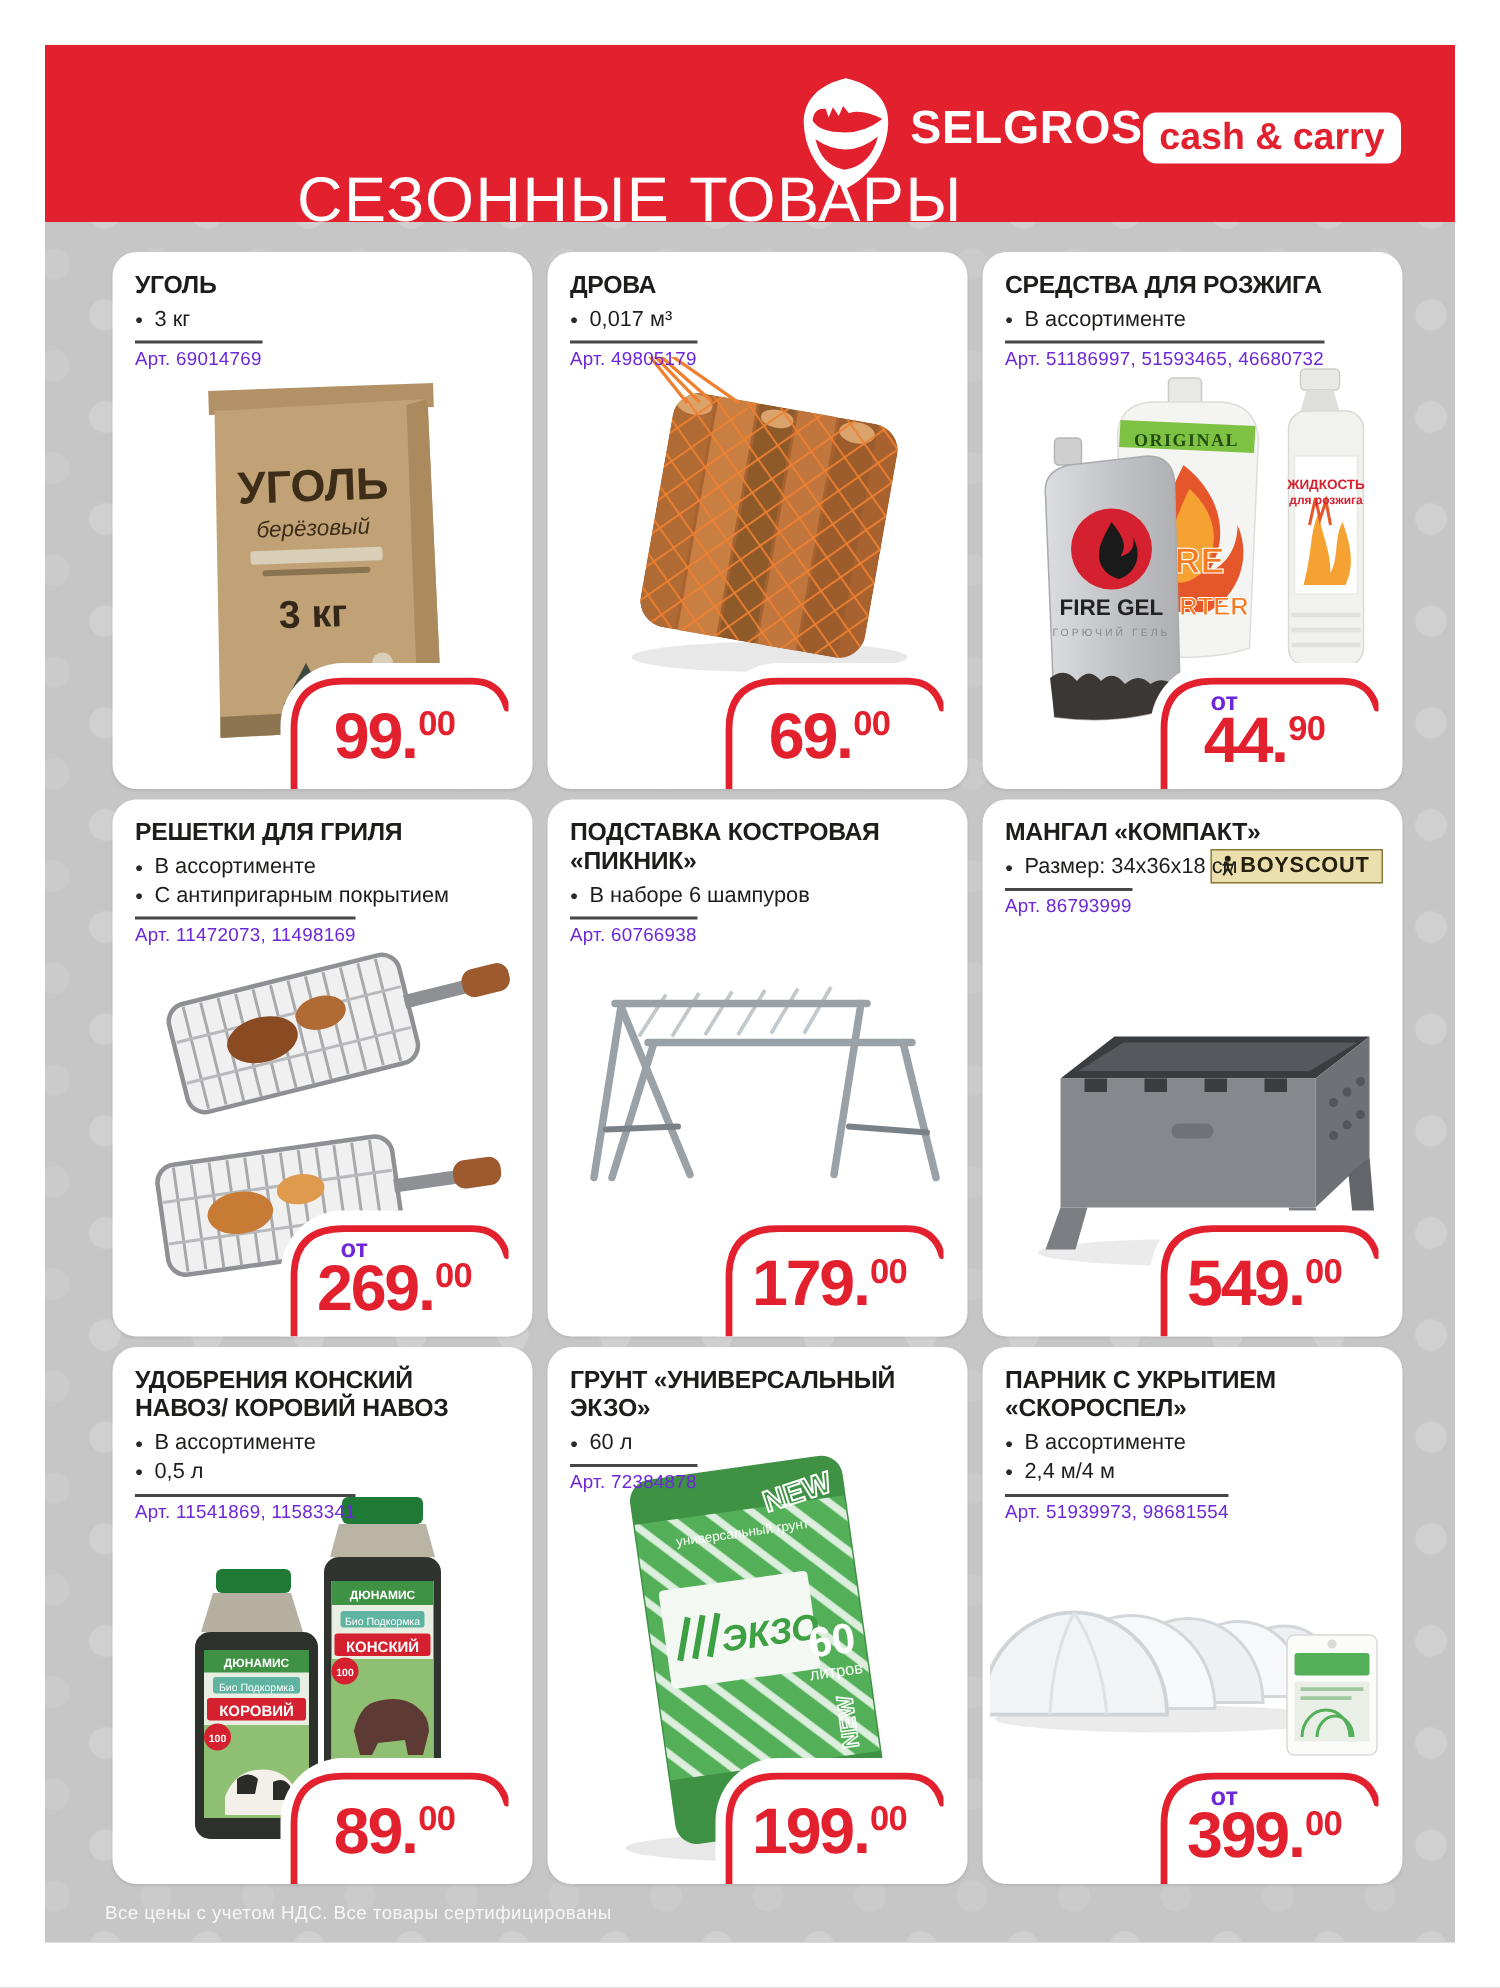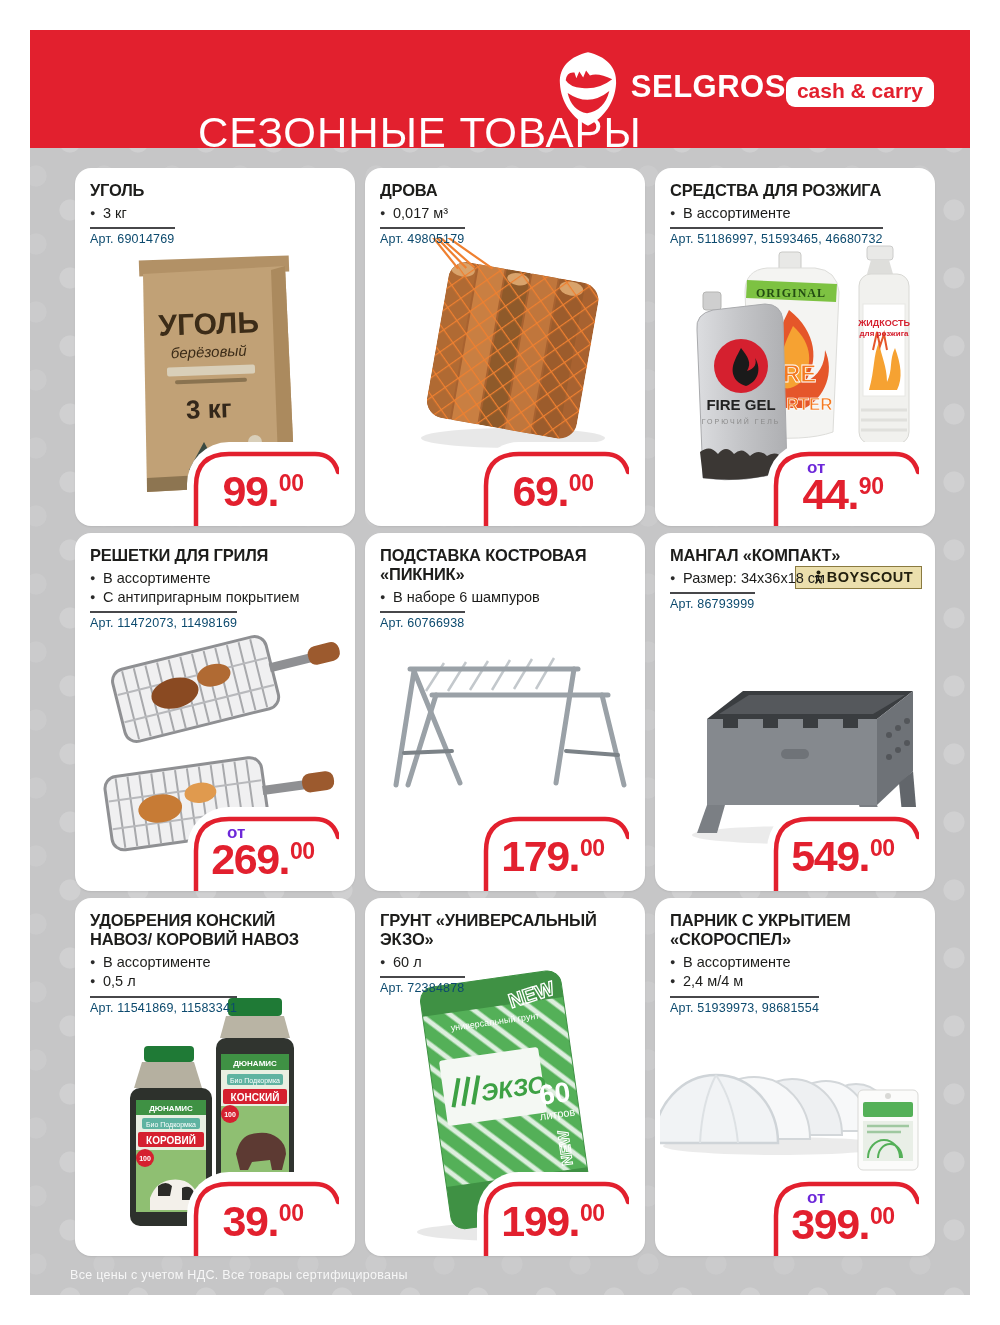--- a/index.html
+++ b/index.html
@@ -20,54 +20,54 @@
   
   .header { position:absolute; top:0; left:0; right:0; height:118px; background:#e2202e; }
   .header-title {
     position:absolute; left:168px; top:0; height:118px; display:flex; align-items:center;
     color:#fff; font-size:42px; letter-spacing:1px; white-space:nowrap;margin-top:44px;
   }
   .brand { position:absolute; right:36px; top:12px; height:94px; display:flex; align-items:center; gap:12px; }
   .brand-mark svg { width:62px; height:76px; display:block; }
   .brand-col { display:flex; flex-direction:row; align-items:flex-start; }
   .brand-name { color:#fff; font-weight:bold; font-size:31px; line-height:1; letter-spacing:0.5px; }
-  .brand-tag { margin-top:6px; background:#fff; border-radius:9px; padding:2px 11px 4px; color:#e2202e; font-weight:bold; font-size:21px; line-height:1.15; }
+  .brand-tag { margin-top:6px; background:#fff; border-radius:9px; padding:2px 11px 4px; color:#e2202e; font-weight:bold; font-size:25px; line-height:1.15; }
 
   
   .grid {
     position:absolute; left:45px; top:138px;
     display:grid; grid-template-columns:repeat(3,280px); grid-auto-rows:358px;
     column-gap:10px; row-gap:7px;
   }
   .card { position:relative; background:#fff; border-radius:16px; overflow:hidden; box-shadow:0 1px 2px rgba(0,0,0,0.08); }
   .card-head { position:relative; z-index:2; padding:13px 15px 0; }
   .p-title { font-size:16.5px; font-weight:bold; line-height:1.16; color:#1d1d1b; letter-spacing:-0.2px; }
   .p-bullets { list-style:none; margin-top:4px; }
   .p-bullets li { position:relative; font-size:14.5px; color:#1d1d1b; line-height:1.32; padding-left:13px; }
   .p-bullets li::before { content:"●"; position:absolute; left:0; top:4px; font-size:9px; color:#2a2a2a; }
-  .p-art { display:inline-block; margin-top:4px; padding-top:3px; border-top:2px solid #47474a; font-size:12.5px; color:#0c4a6e; letter-spacing:0.2px; }
+  .p-art { display:inline-block; margin-top:4px; padding-top:3px; border-top:2px solid #47474a; font-size:12.5px; color:#6d28d9; letter-spacing:0.2px; }
 
   .photo { position:absolute; inset:0; z-index:1; }
   .photo svg { position:absolute; }
 
   
   .price { position:absolute; right:16px; bottom:0; width:152px; height:84px; background:#fff; border-top-left-radius:42px; z-index:3; }
   .price-arc { position:absolute; left:0; top:0; width:152px; height:84px; }
   .price-inner { position:absolute; inset:0; display:flex; flex-direction:column; align-items:center; justify-content:center; padding-top:6px; }
   .price-from { align-self:flex-start; margin-left:40px; color:#6d28d9; font-weight:bold; font-size:17px; line-height:1; height:16px; }
   .price-from:empty { height:9px; }
   .price-line { color:#e2202e; font-weight:bold; font-size:43px; line-height:0.92; letter-spacing:-1.5px; white-space:nowrap; }
   .price-dec { font-size:23px; letter-spacing:-0.5px; position:relative; top:-15px; margin-left:1px; }
 
   
   .badge-boyscout {
     position:absolute; top:33px; right:13px; z-index:2;
     background:#ebdfad; border:1.5px solid #8a7a40; color:#23200e;
     font-weight:bold; font-size:14.5px; letter-spacing:0.5px;
-    padding:2px 8px 3px 18px; display:flex; align-items:flex-end; gap:4px;
+    padding:2px 8px 3px 6px; display:flex; align-items:flex-end; gap:4px;
   }
 
   
   .footer-note { position:absolute; left:40px; bottom:13px; font-size:12.5px; color:rgba(255,255,255,0.85); letter-spacing:0.3px; }
   .page-num { position:absolute; left:0; right:0; bottom:12px; text-align:center; font-size:15px; font-weight:bold; color:#fff; }
 </style>
 </head>
 <body>
 
 <div class="sheet">
@@ -403,21 +403,21 @@
           <li>0,5 л</li>
         </ul>
         <div class="p-art">Арт. 11541869, 11583341</div>
       </div>
       <div class="price">
         <svg class="price-arc" viewBox="0 0 152 84">
           <path d="M9,84 L9,44 Q9,12 42,12 L128,12 Q146,12 151,30" fill="none" stroke="#e2202e" stroke-width="4.5" stroke-linecap="round"></path>
         </svg>
         <div class="price-inner">
           <div class="price-from"></div>
-          <div class="price-line"><span>39.</span><span class="price-dec">00</span></div>
+          <div class="price-line"><span>89.</span><span class="price-dec">00</span></div>
         </div>
       </div>
     </div>
 
     <div class="card">
       <div class="photo">
         <svg style="left:30px; top:62px;" width="220" height="290" viewBox="0 0 220 290">
           <defs>
             <clipPath id="clip8">
                 <rect x="40" y="18" width="142" height="244" rx="14"></rect>

